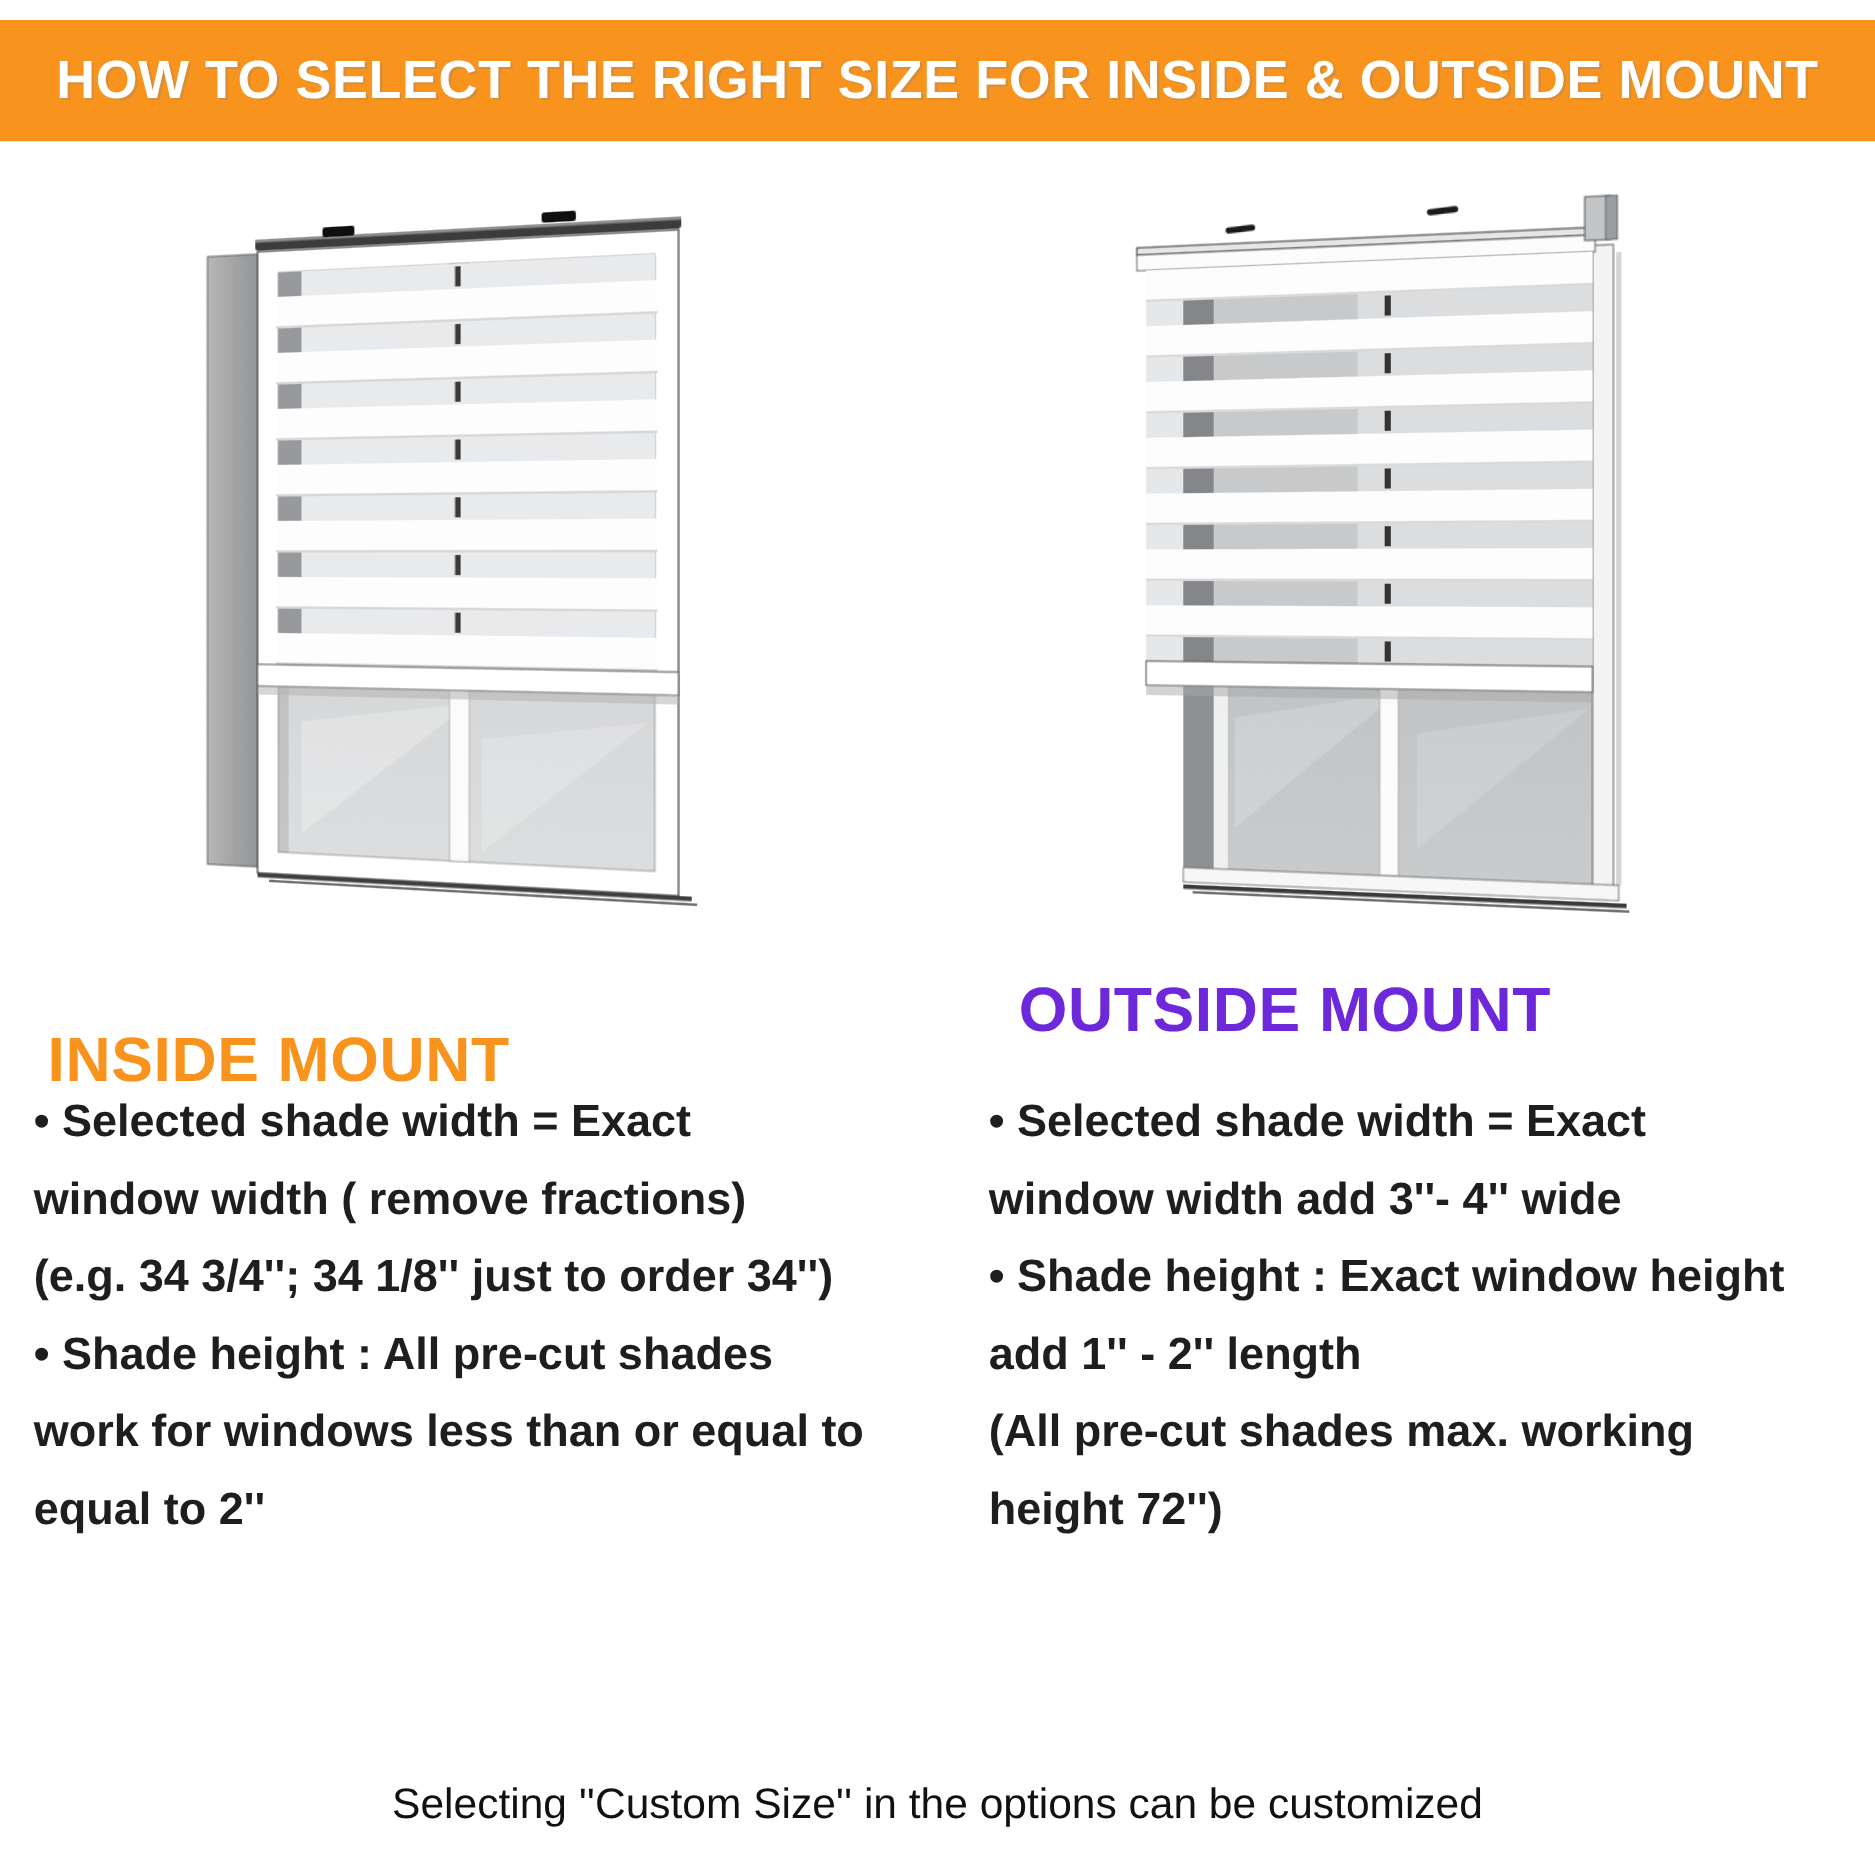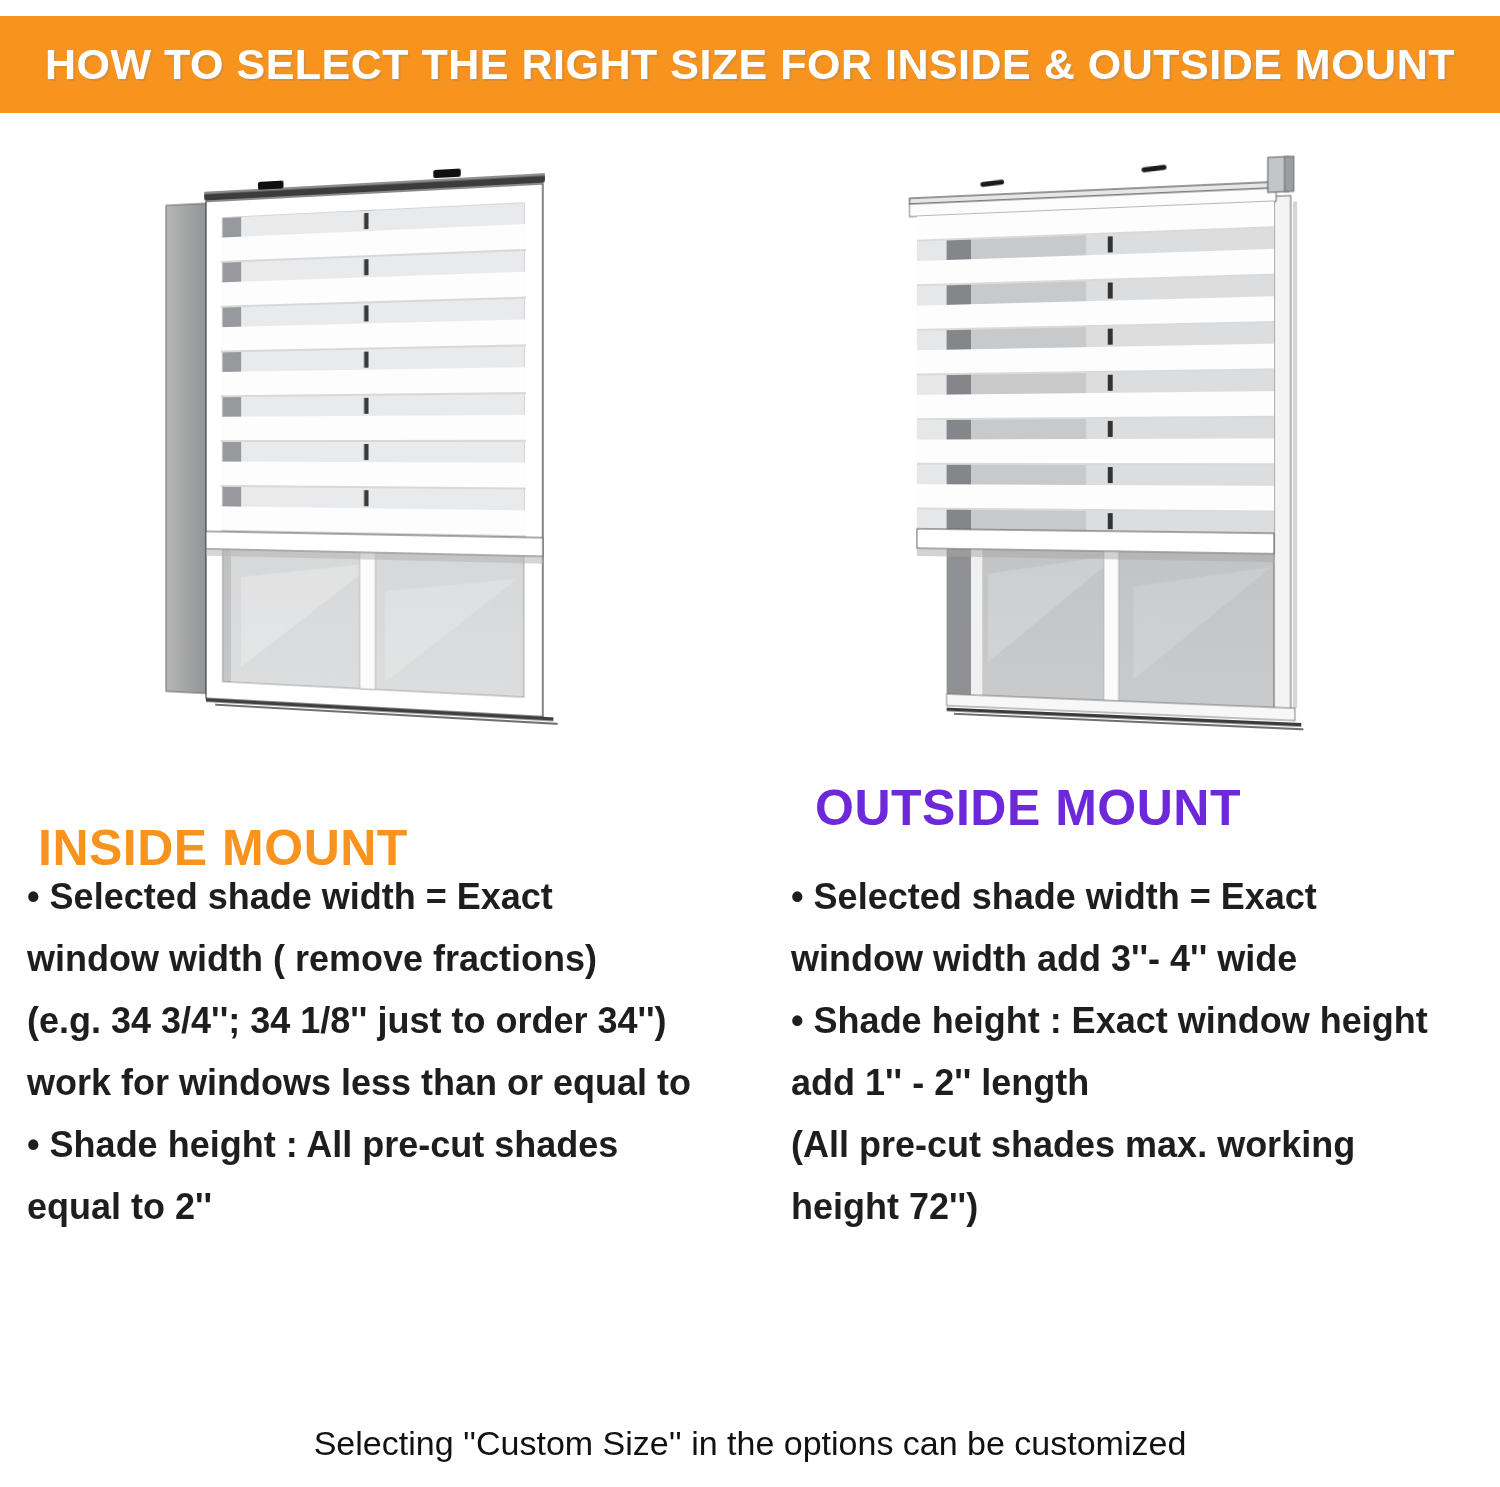--- a/index.html
+++ b/index.html
@@ -305,22 +305,22 @@
     </svg>
   </figure>
 
   <h2 class="mount" id="h-inside" style="color: rgb(248, 148, 30);">INSIDE MOUNT</h2>
   <h2 class="mount" id="h-outside" style="color: #6d28d9;">OUTSIDE MOUNT</h2>
 
   <div class="bullets" id="inside-lines" style="color: rgb(30, 30, 30);">
       <div class="tline">•  Selected shade width = Exact</div>
       <div class="tline">window width ( remove fractions)</div>
       <div class="tline">(e.g. 34 3/4''; 34 1/8'' just to order 34'')</div>
+      <div class="tline">•  Shade height : All pre-cut shades</div>
       <div class="tline">work for windows less than or equal to</div>
-      <div class="tline">•  Shade height : All pre-cut shades</div>
       <div class="tline">equal to 2''</div>
     </div>
   <div class="bullets" id="outside-lines" style="color: rgb(30, 30, 30);">
       <div class="tline">•  Selected shade width = Exact</div>
       <div class="tline">window width add 3''- 4'' wide</div>
       <div class="tline">•  Shade height : Exact window height</div>
       <div class="tline">add 1'' - 2'' length</div>
       <div class="tline">(All pre-cut shades max. working</div>
       <div class="tline">height 72'')</div>
     </div>

